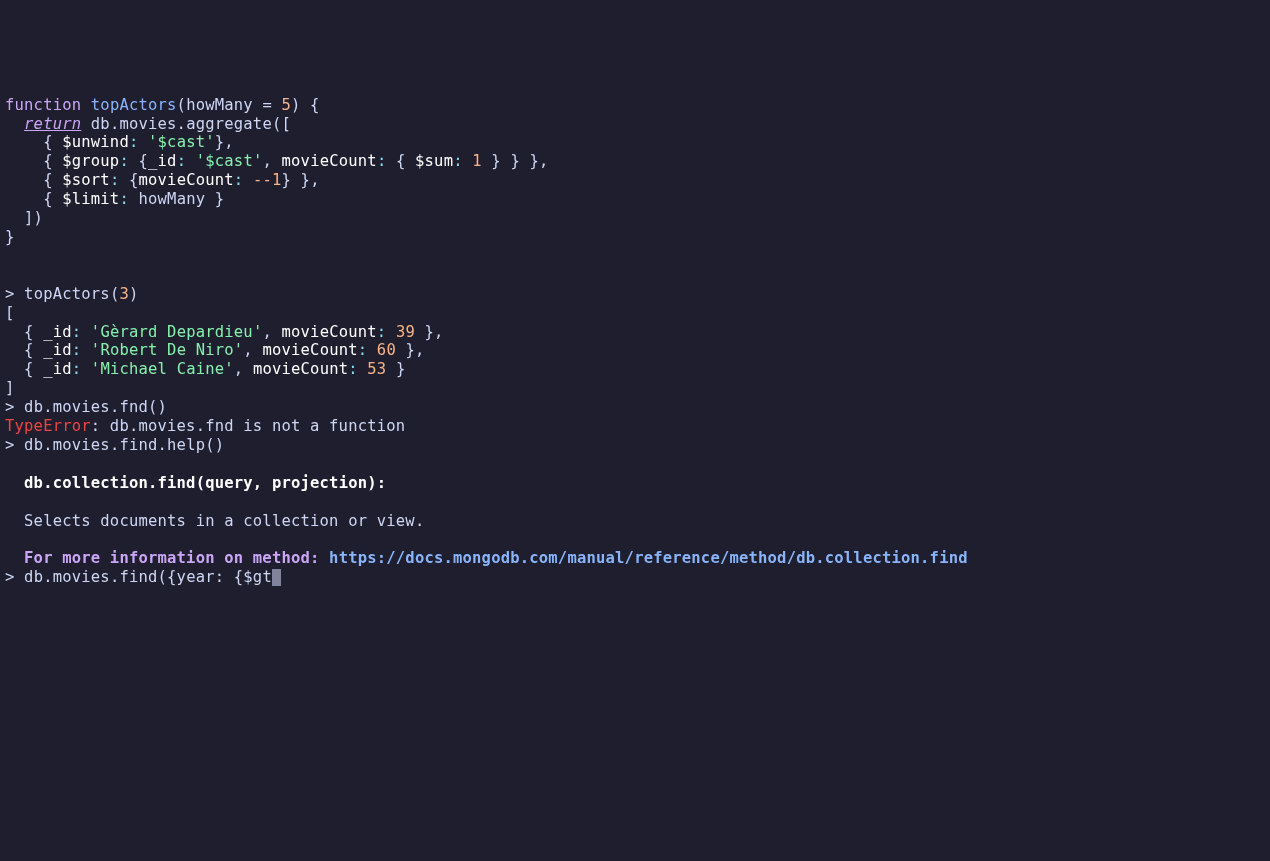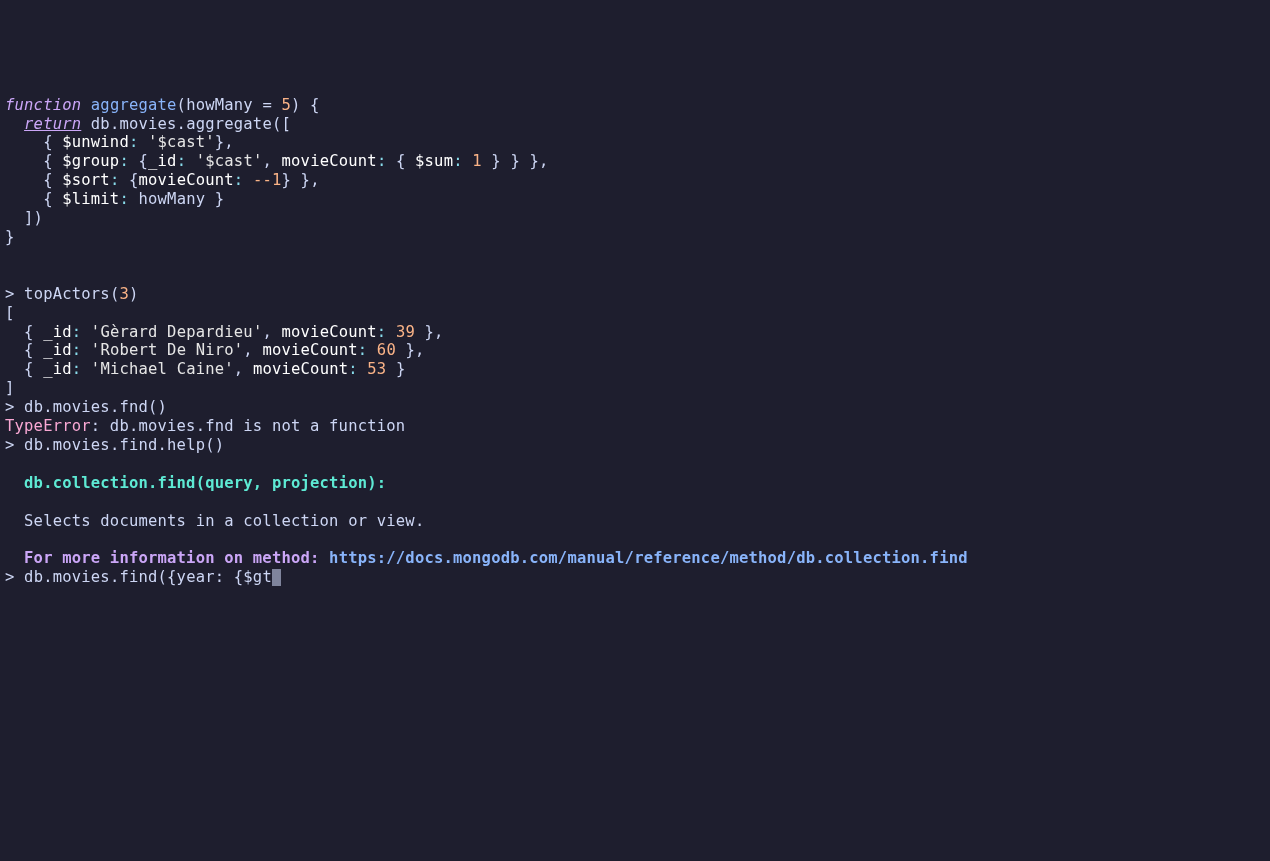--- a/index.html
+++ b/index.html
@@ -9,47 +9,47 @@
     font-family: "Menlo", "Monaco", "Consolas", monospace;
     font-size: 15.5px;
     line-height: 1.22;
     padding: 20px 5px 5px 5px;
     width: 1270px;
     height: 861px;
     overflow: hidden;
     white-space: pre;
     letter-spacing: 0.2px;
   }
-  .kw    { color: #cba6f7; font-style: italic; }  
+  .kw    { color: #cba6f7; }  
   .fn    { color: #89b4fa; }                       
   .ret   { color: #cba6f7; font-style: italic; text-decoration: underline; }  
   .op    { color: #ffffff; }                       
   .opc   { color: #89dceb; }                       
-  .str   { color: #e5e5e5; }                       
+  .str   { color: #86efac; }                       
   .num   { color: #fab387; }                       
-  .err   { color: #f9a8d4; }                       
-  .hint  { color: #5eead4; font-weight: bold; }    
+  .err   { color: #ef4444; }                       
+  .hint  { color: #ffffff; font-weight: bold; }    
   .hintp { color: #cba6f7; font-weight: bold; }    
   .link  { color: #89b4fa; font-weight: bold; }
   .cursor{
     display: inline-block;
     width: 9px;
     height: 17px;
     background: #7f849c;
     vertical-align: text-bottom;
   }
   .prompt { color: #cdd6f4; }
   .plain  { color: #cdd6f4; }
 </style>
 </head>
 <body>
 
 
 
-<div><span class="plain"><span class="kw">function</span> <span class="fn">aggregate</span><span>(howMany = </span><span class="num">5</span><span>) {</span>
+<div><span class="plain"><span class="kw">function</span> <span class="fn">topActors</span><span>(howMany = </span><span class="num">5</span><span>) {</span>
   <span class="ret">return</span><span> db.movies.aggregate([</span>
     { <span class="op">$unwind</span><span class="opc">:</span> <span class="str">'$cast'</span>},
     { <span class="op">$group</span><span class="opc">:</span> {<span class="op">_id</span><span class="opc">:</span> <span class="str">'$cast'</span>, <span class="op">movieCount</span><span class="opc">:</span> { <span class="op">$sum</span><span class="opc">:</span> <span class="num">1</span> } } },
     { <span class="op">$sort</span><span class="opc">:</span> {<span class="op">movieCount</span><span class="opc">:</span> <span class="num">-</span><span class="num">-1</span>} },
     { <span class="op">$limit</span><span class="opc">:</span> <span>howMany</span> }
 <span>  ])</span>
 <span>}</span>
 
 
 <span class="prompt">&gt;</span> <span>topActors(</span><span class="num">3</span><span>)</span>

